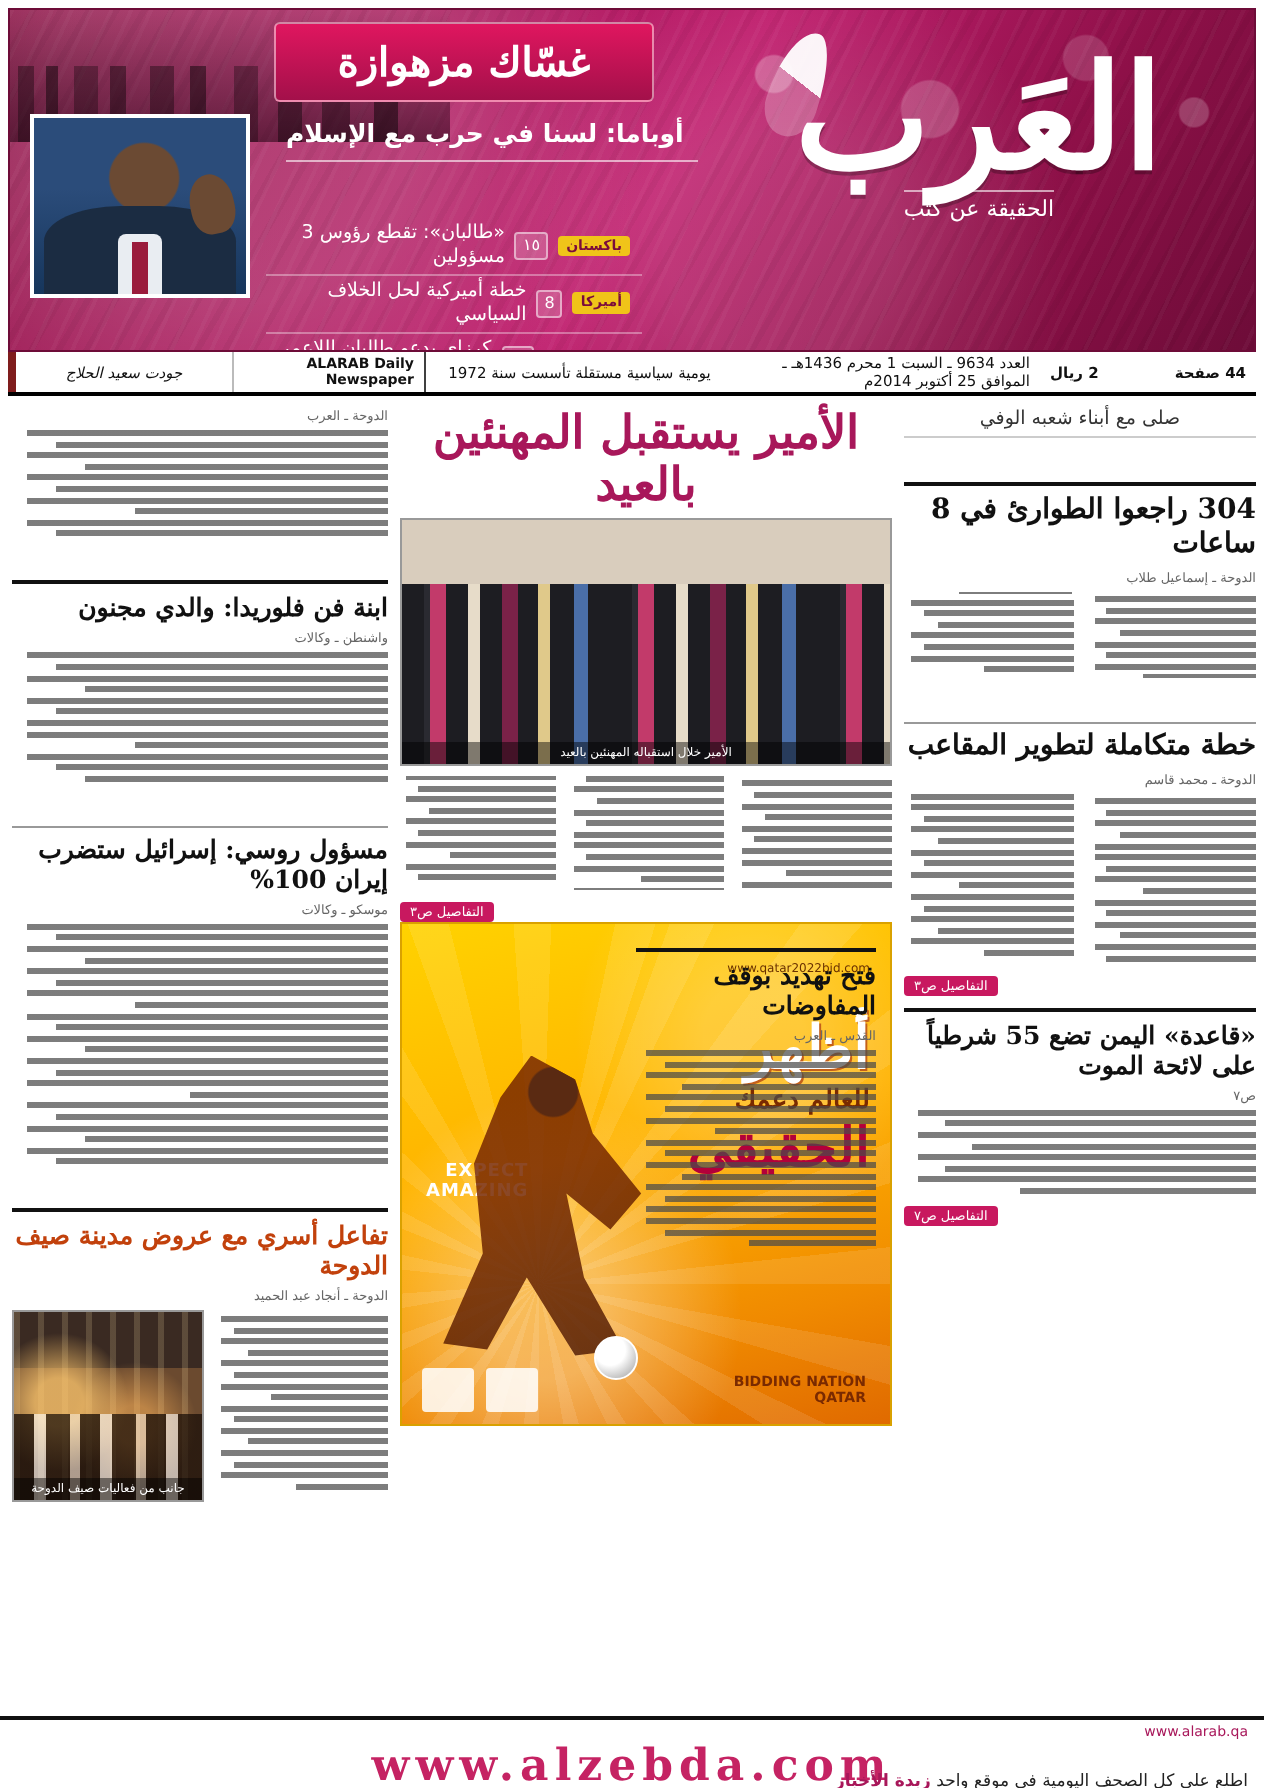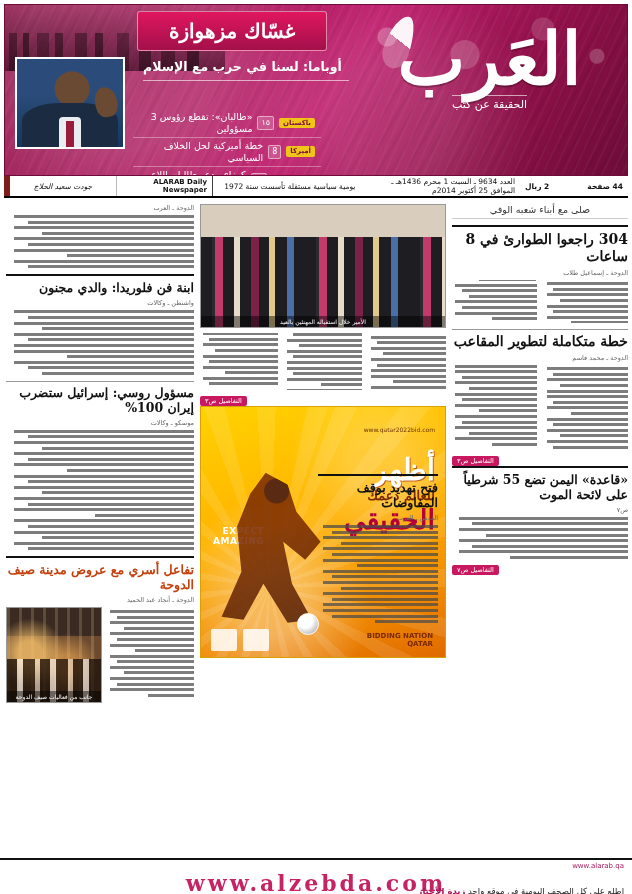--- a/index.html
+++ b/index.html
@@ -147,21 +147,21 @@
     font-size:20px; display:flex; align-items:center; justify-content:center;
     letter-spacing:-1px;
   }
 
   
   .infobar{
     margin:0 4px; height:22px; display:flex; align-items:stretch;
     border-bottom:2px solid #000; font-size:7.5px; color:#111;
   }
   .infobar > div{ display:flex; align-items:center; padding:0 5px; }
-  .ib-left{ width:112px; border-left:6px solid #7f1d1d; justify-content:center; font-style:italic; }
+  .ib-left{ width:112px; border-left:4px solid #7f1d1d; justify-content:center; font-style:italic; }
   .ib-brand{ width:96px; border-left:1px solid #bbb; justify-content:center; font-weight:bold; font-size:7px; }
   .ib-desc{ flex:1; border-left:1px solid #404040; justify-content:center; }
   .ib-date{ flex:1; justify-content:center; }
   .ib-price{ width:108px; justify-content:space-between; font-weight:bold; }
 
   
   .content{ margin:6px 4px 0 4px; display:flex; gap:6px; height:672px; }
   .col-right{ width:176px; }
   .col-mid{ width:246px; }
   .col-left{ width:188px; }
@@ -170,21 +170,21 @@
     text-align:center; color:#a8175a; font-family:"DejaVu Serif", serif;
     font-weight:bold; font-size:23px; line-height:1.15; margin:0 0 2px;
   }
   .kicker{
     text-align:center; color:#333; font-size:9.5px; margin-bottom:4px;
     border-bottom:1px solid #ccc; padding-bottom:3px;
   }
 
   h2.sec{
     font-family:"DejaVu Serif", serif; font-weight:bold; font-size:14px;
-    margin:6px 0 4px; line-height:1.2; color:#111;
+    margin:22px 0 4px; line-height:1.2; color:#111;
   }
   h2.sec.small{ font-size:12.5px; }
   h2.sec.pink{ color:#c2410c; }
   .rule-top{ border-top:2px solid #111; padding-top:4px; }
   .rule-thin{ border-top:1px solid #999; padding-top:3px; }
 
   .byline{ font-size:6.5px; color:#666; margin-bottom:3px; }
 
   
   .txt{ margin:0 0 4px; }
@@ -456,20 +456,21 @@
           <i class="s1"></i>
           <i class="s2"></i>
         <i class="s1"></i>
           <i class="s4"></i>
       </div>
       <a class="morelink">التفاصيل ص٧</a>
     </div>
 
     <div class="col-mid">
 
+      <h1 class="hl-main">الأمير يستقبل المهنئين بالعيد</h1>
 
       <div class="photo ph-group">
         <div class="heads"></div>
         <div class="people"></div>
         <div class="cap">الأمير خلال استقباله المهنئين بالعيد</div>
       </div>
 
       <div class="txt cols3" style="margin-top:5px">
         <i class="s1"></i>
           <i class="s2"></i>

